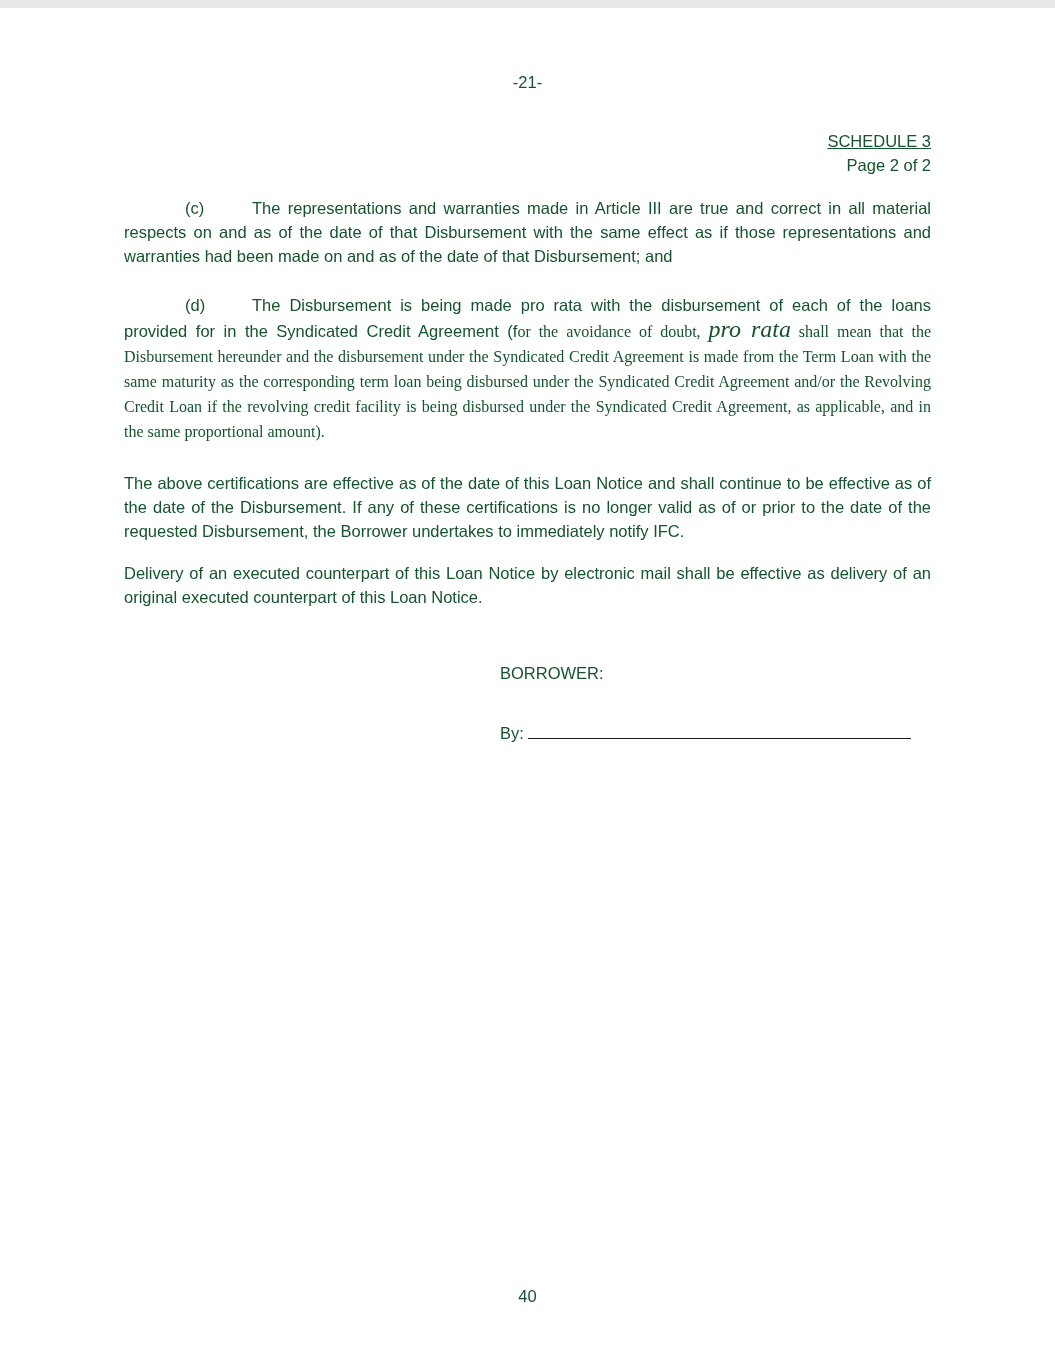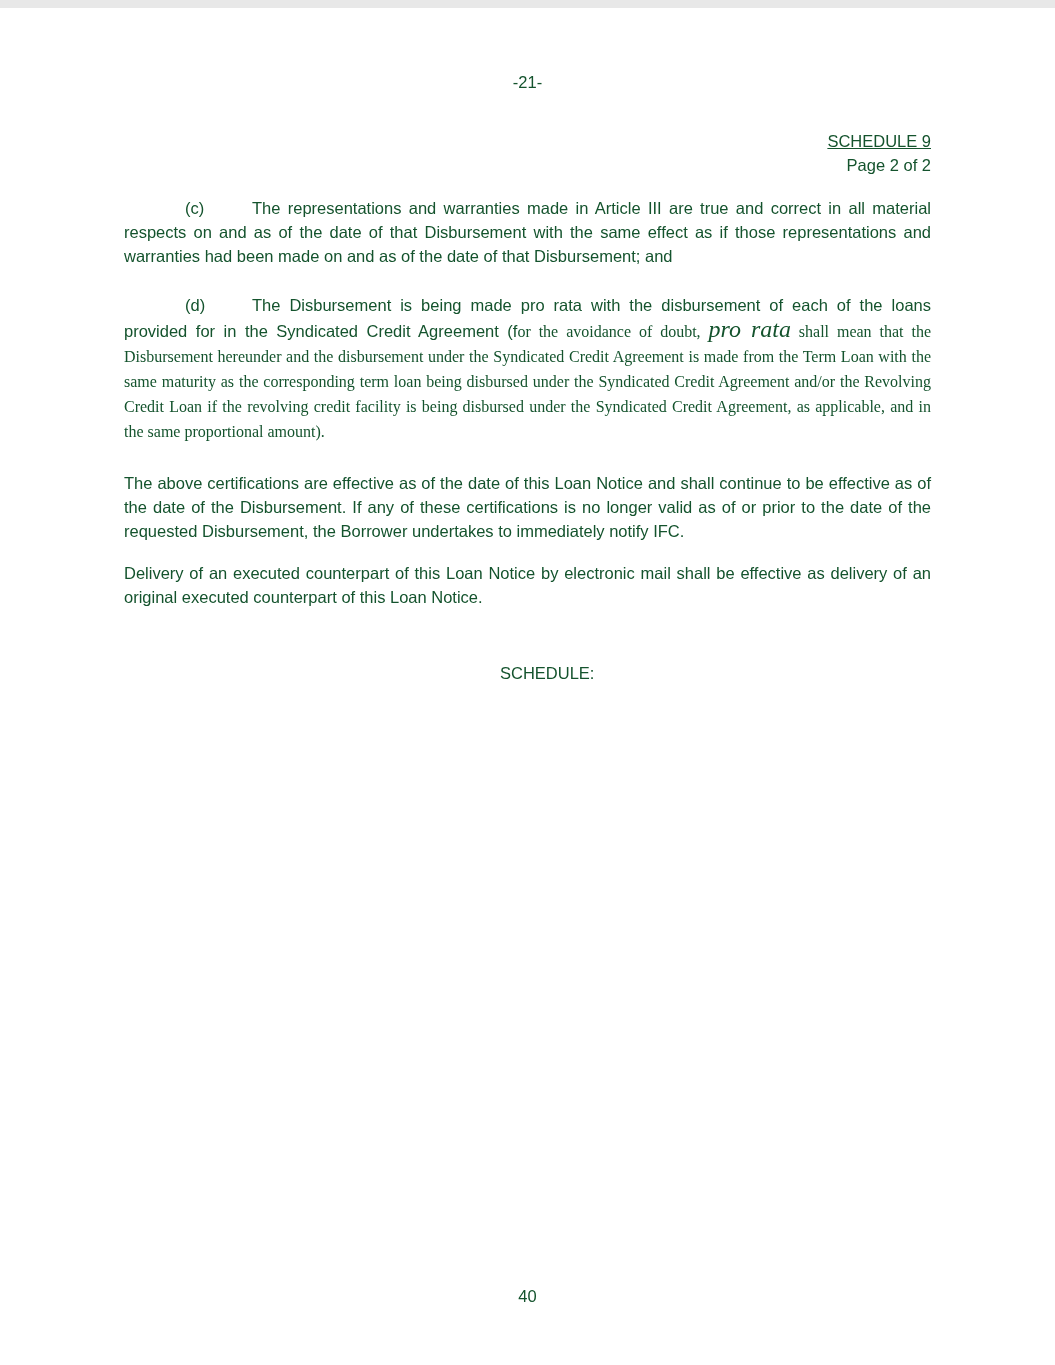--- a/index.html
+++ b/index.html
@@ -74,37 +74,38 @@
   }
 </style>
 </head>
 <body>
 
 <div class="page">
 
   <div class="header-num">-21-</div>
 
   <div class="schedule-block">
-    <div class="schedule-title">SCHEDULE 9</div>
+    <div class="schedule-title">SCHEDULE 3</div>
     <div>Page 2 of 2</div>
   </div>
 
   <div class="content">
 
     <p class="para para-indent"><span class="plabel">(c)</span><span>The representations and warranties made in Article III are true and correct in all material respects on and as of the date of that Disbursement with the same effect as if those representations and warranties had been made on and as of the date of that Disbursement; and</span></p>
 
     <p class="para para-indent para-d"><span class="plabel">(d)</span><span>The Disbursement is being made pro rata with the disbursement of each of the loans provided for in the Syndicated Credit Agreement (f</span><span class="serif">or the avoidance of doubt, </span><span class="serif-italic">pro rata</span><span class="serif"> shall mean that the Disbursement hereunder and the disbursement under the Syndicated Credit Agreement is made from the Term Loan with the same maturity as the corresponding term loan being disbursed under the Syndicated Credit Agreement and/or the Revolving Credit Loan if the revolving credit facility is being disbursed under the Syndicated Credit Agreement, as applicable, and in the same proportional amount).</span></p>
 
     <p class="para para-cert">The above certifications are effective as of the date of this Loan Notice and shall continue to be effective as of the date of the Disbursement.  If any of these certifications is no longer valid as of or prior to the date of the requested Disbursement, the Borrower undertakes to immediately notify IFC.</p>
 
     <p class="para para-delivery">Delivery of an executed counterpart of this Loan Notice by electronic mail shall be effective as delivery of an original executed counterpart of this Loan Notice.</p>
 
     <div class="sig-block">
-      <div>SCHEDULE:</div>
+      <div>BORROWER:</div>
       <div class="sig-lines">
+        <div><span>By:</span> <span class="sig-rule"></span></div>
       </div>
     </div>
 
   </div>
 
   <div class="footer-num">40</div>
 
 </div>
 
 </body></html>

